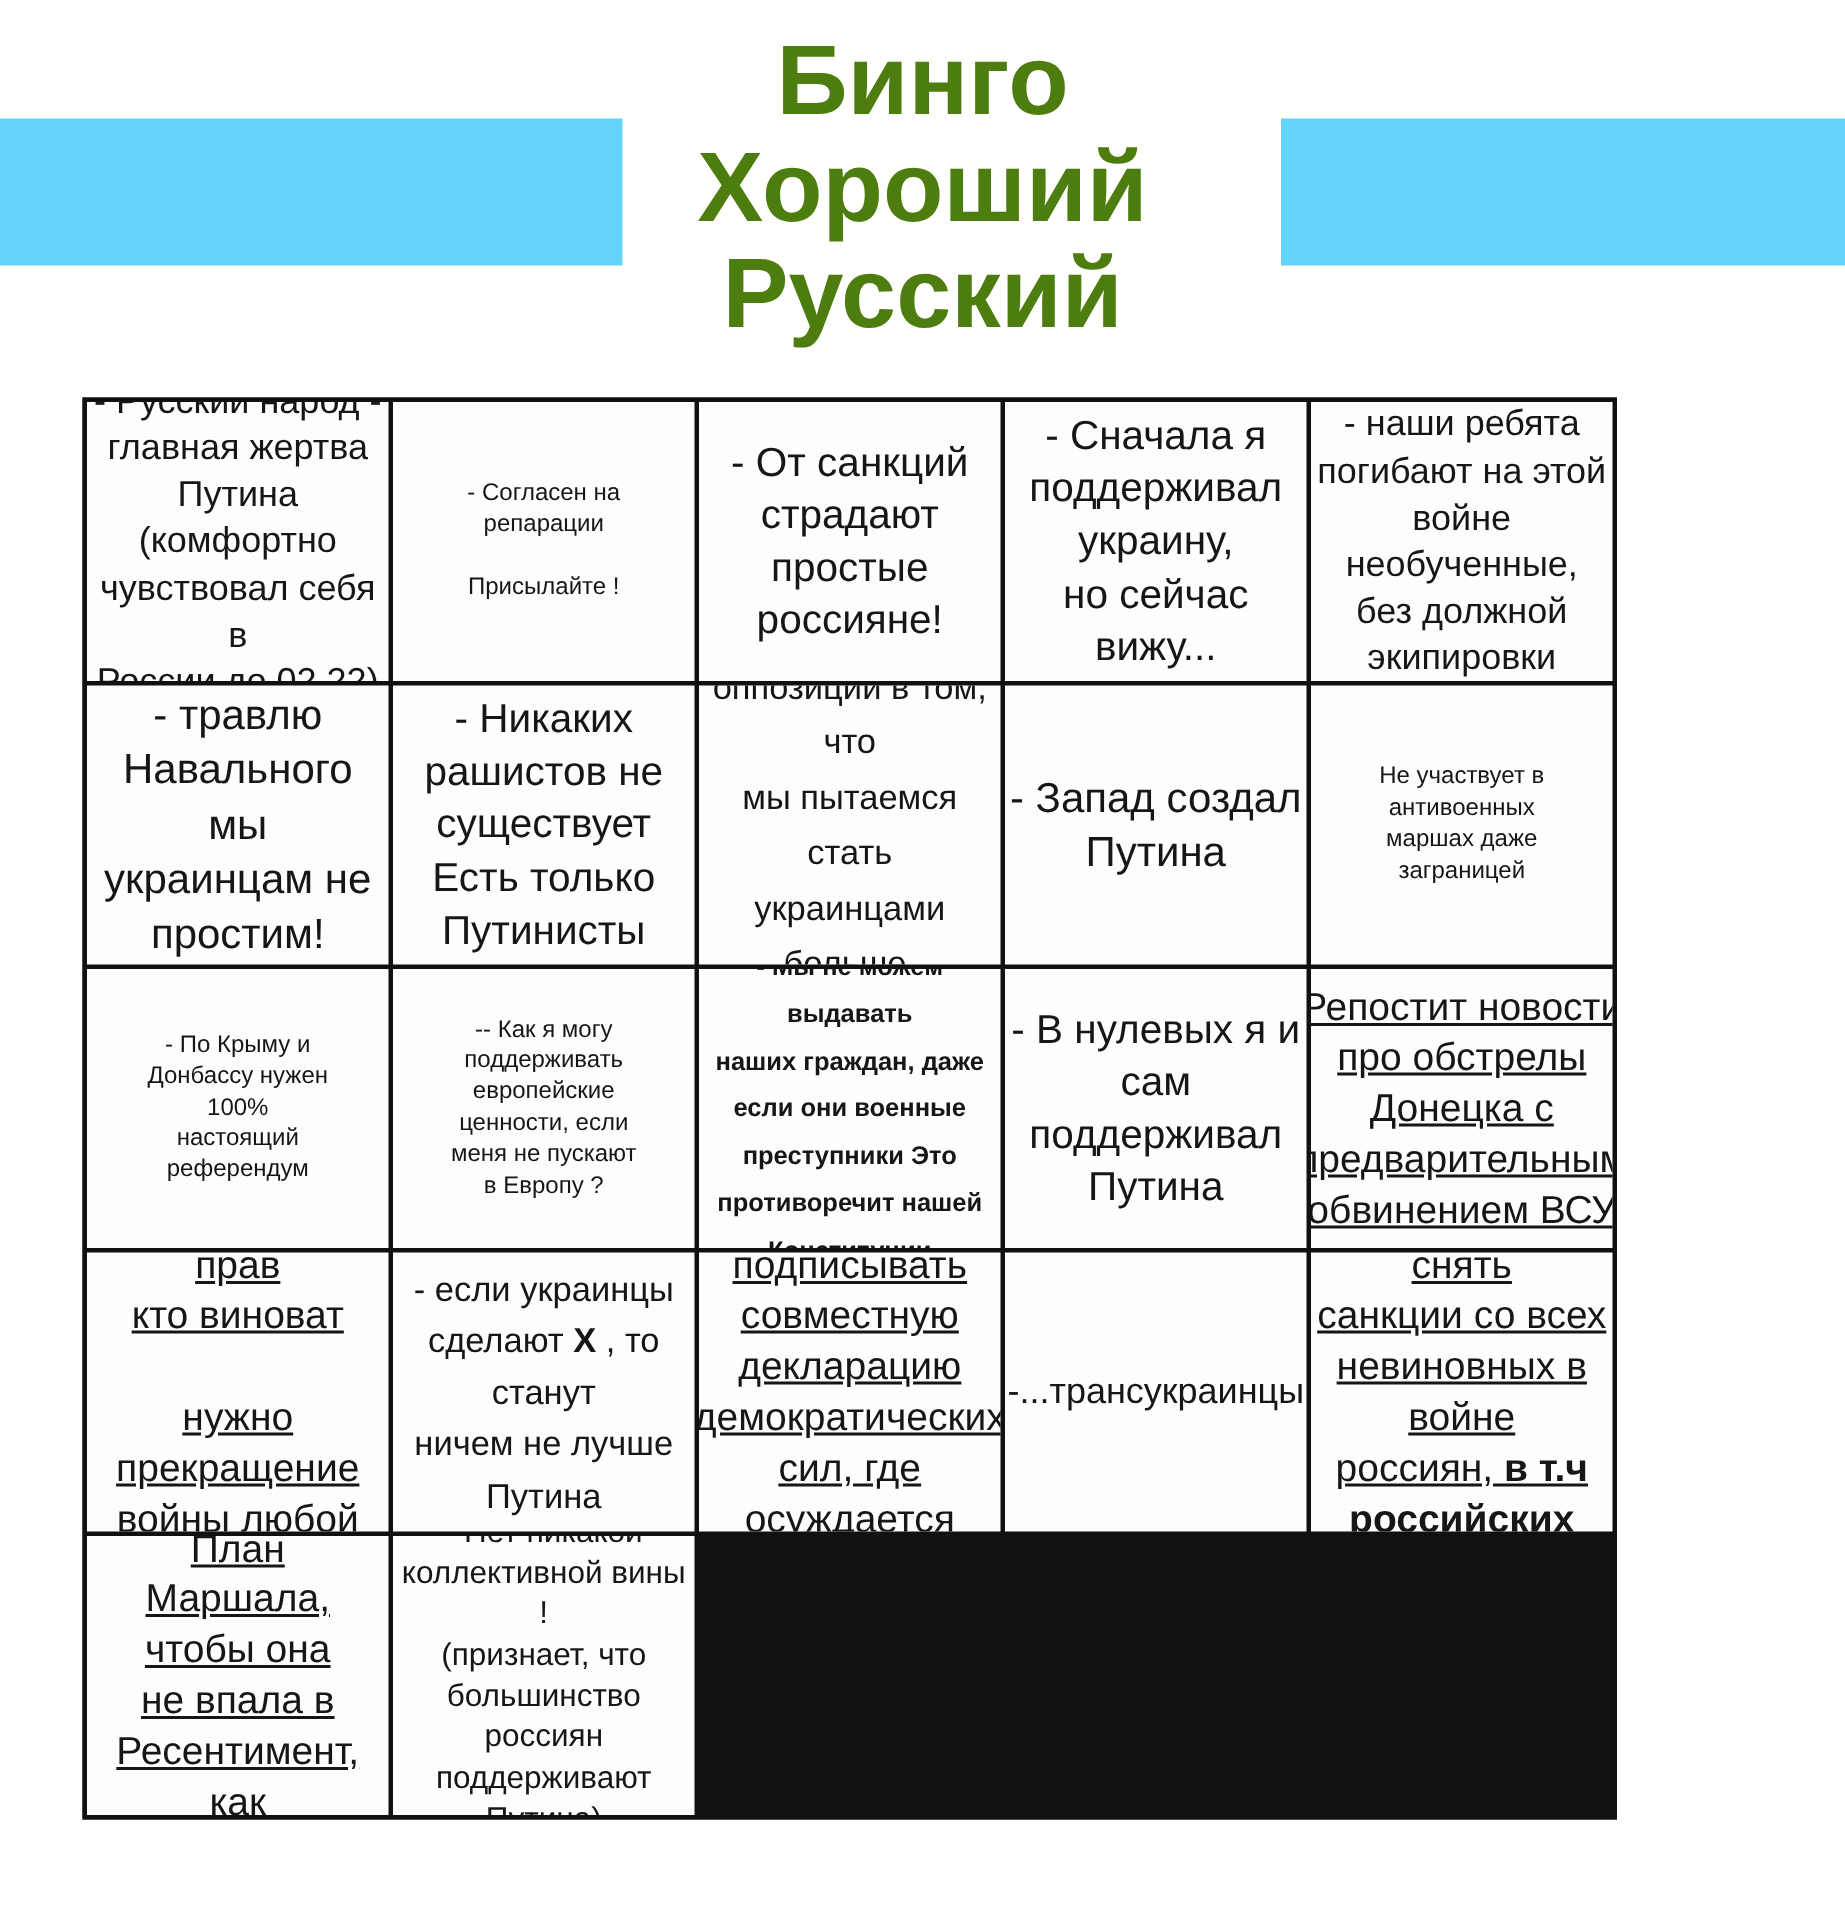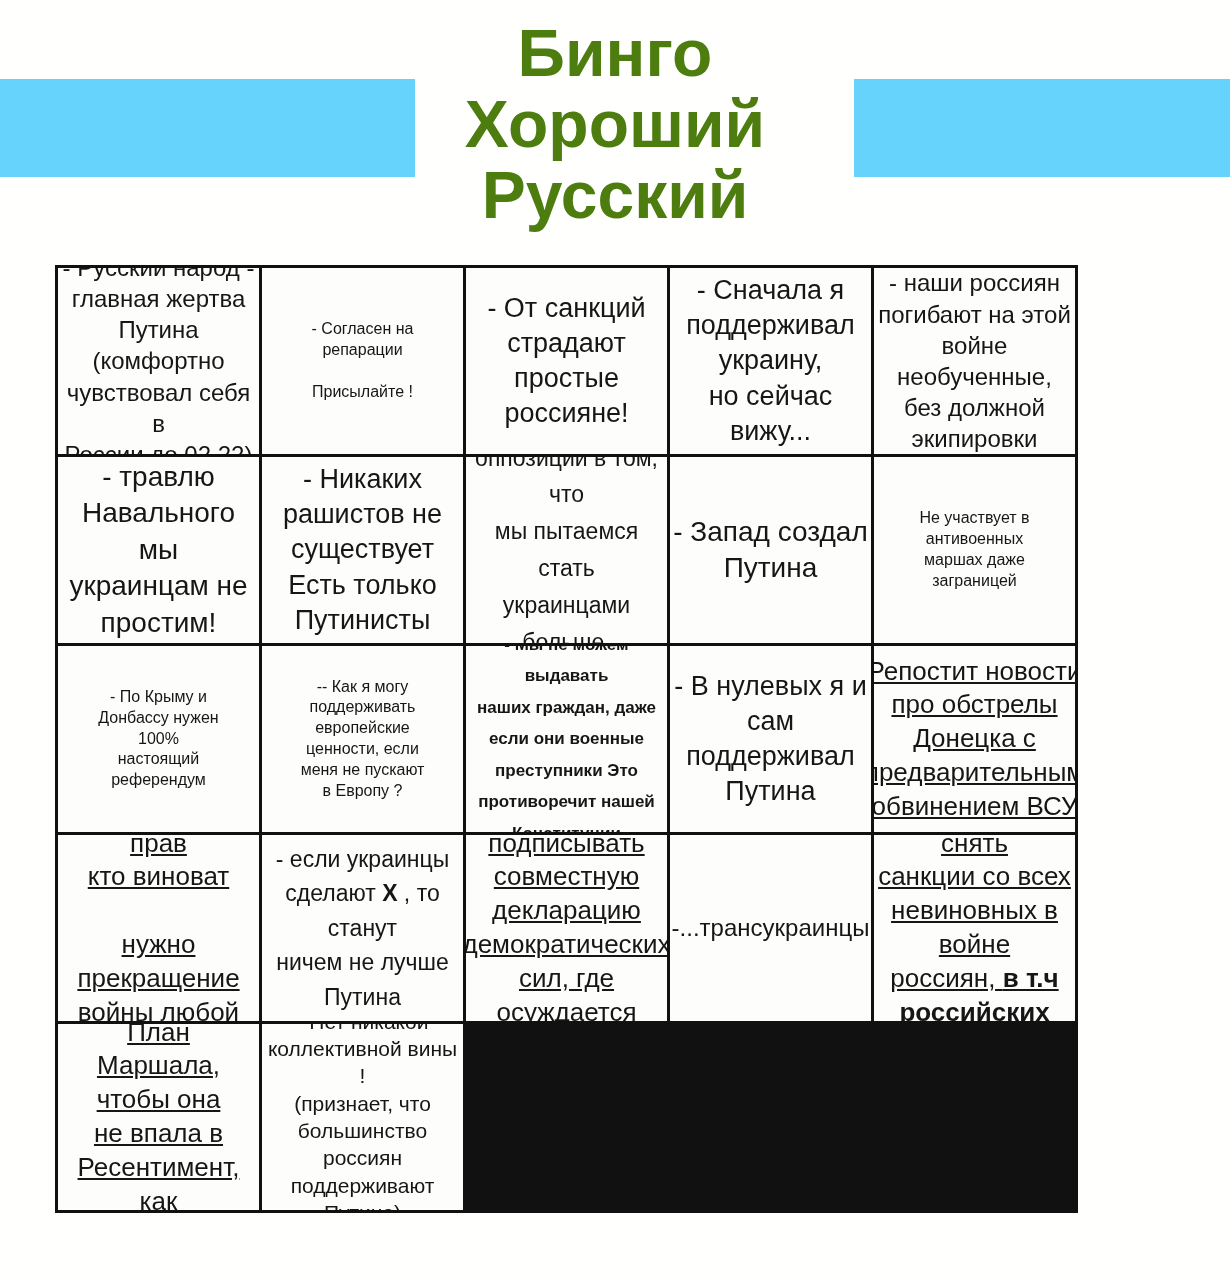--- a/index.html
+++ b/index.html
@@ -94,21 +94,21 @@
     <div class="cell sz-27"><span>- От санкций
 страдают
 простые
 россияне!</span></div>
     <div class="cell sz-27"><span>- Сначала я
 поддерживал
 украину,
 но сейчас
 вижу...</span></div>
 
-    <div class="cell sz-24"><span>- наши россиян
+    <div class="cell sz-24"><span>- наши ребята
 погибают на этой
 войне необученные,
 без должной
 экипировки</span></div>
     <div class="cell sz-28"><span>- травлю
 Навального мы
 украинцам не
 простим!</span></div>
     <div class="cell sz-27"><span>- Никаких
 рашистов не

